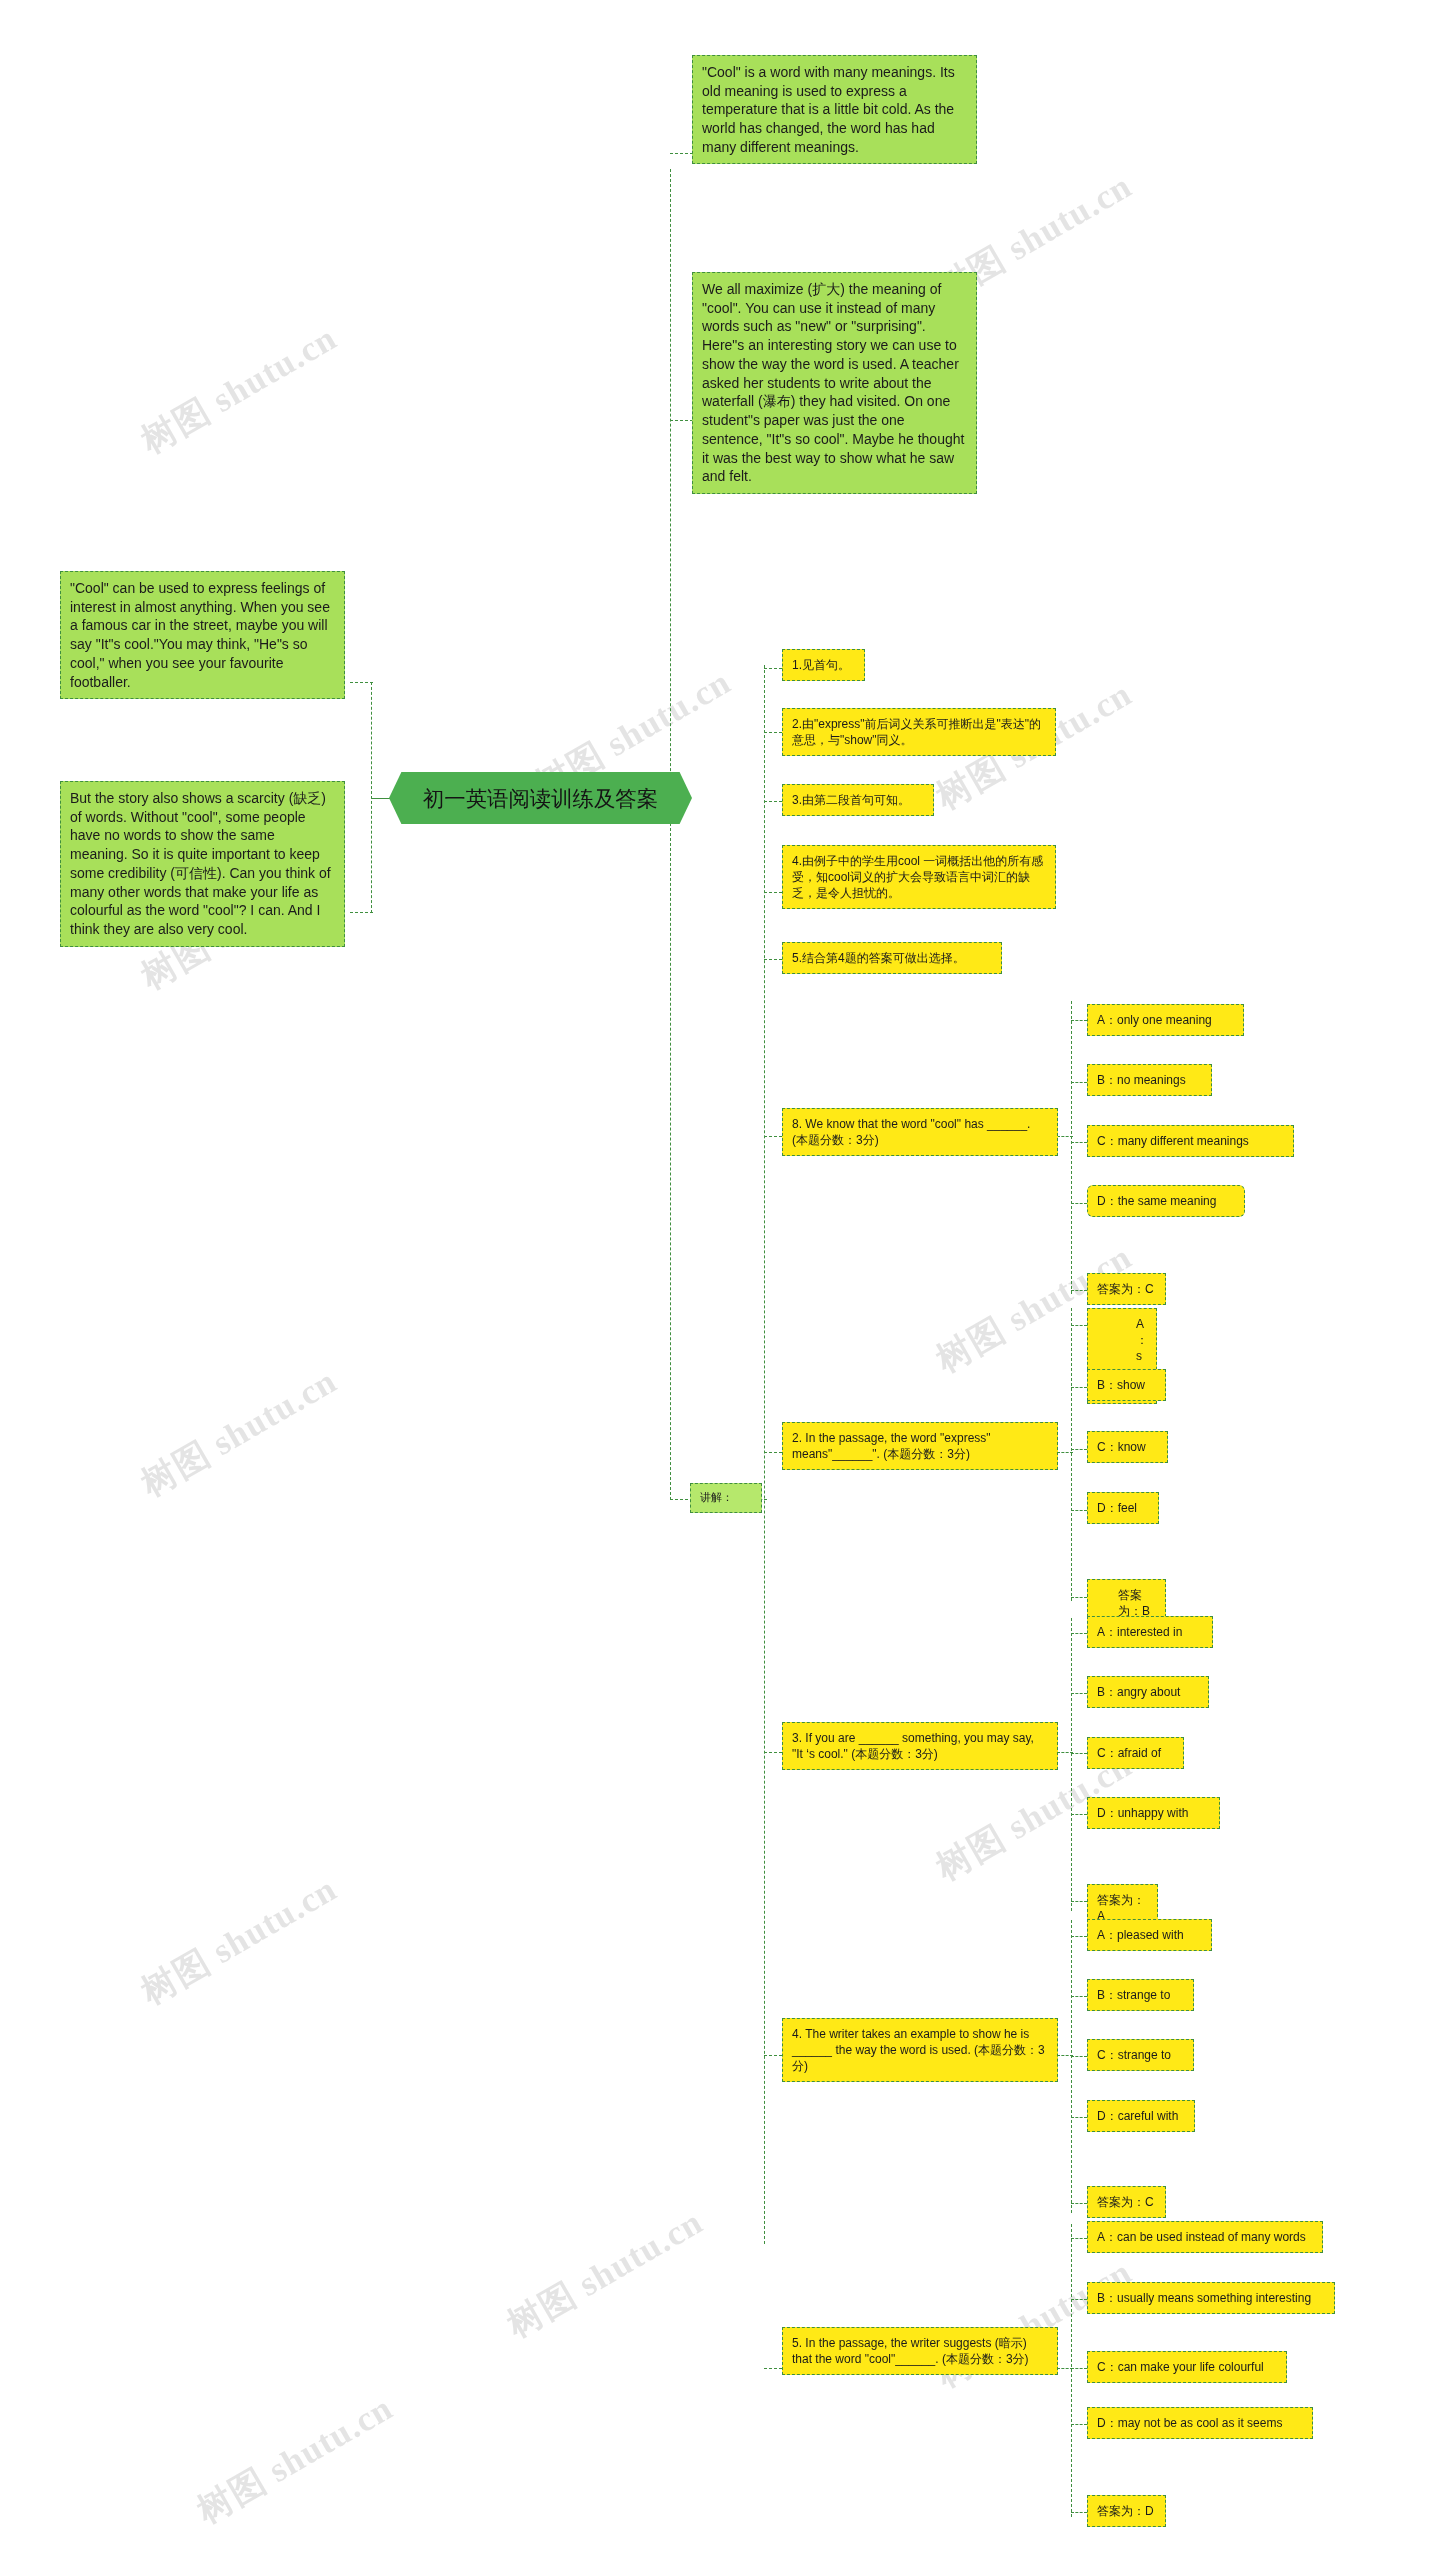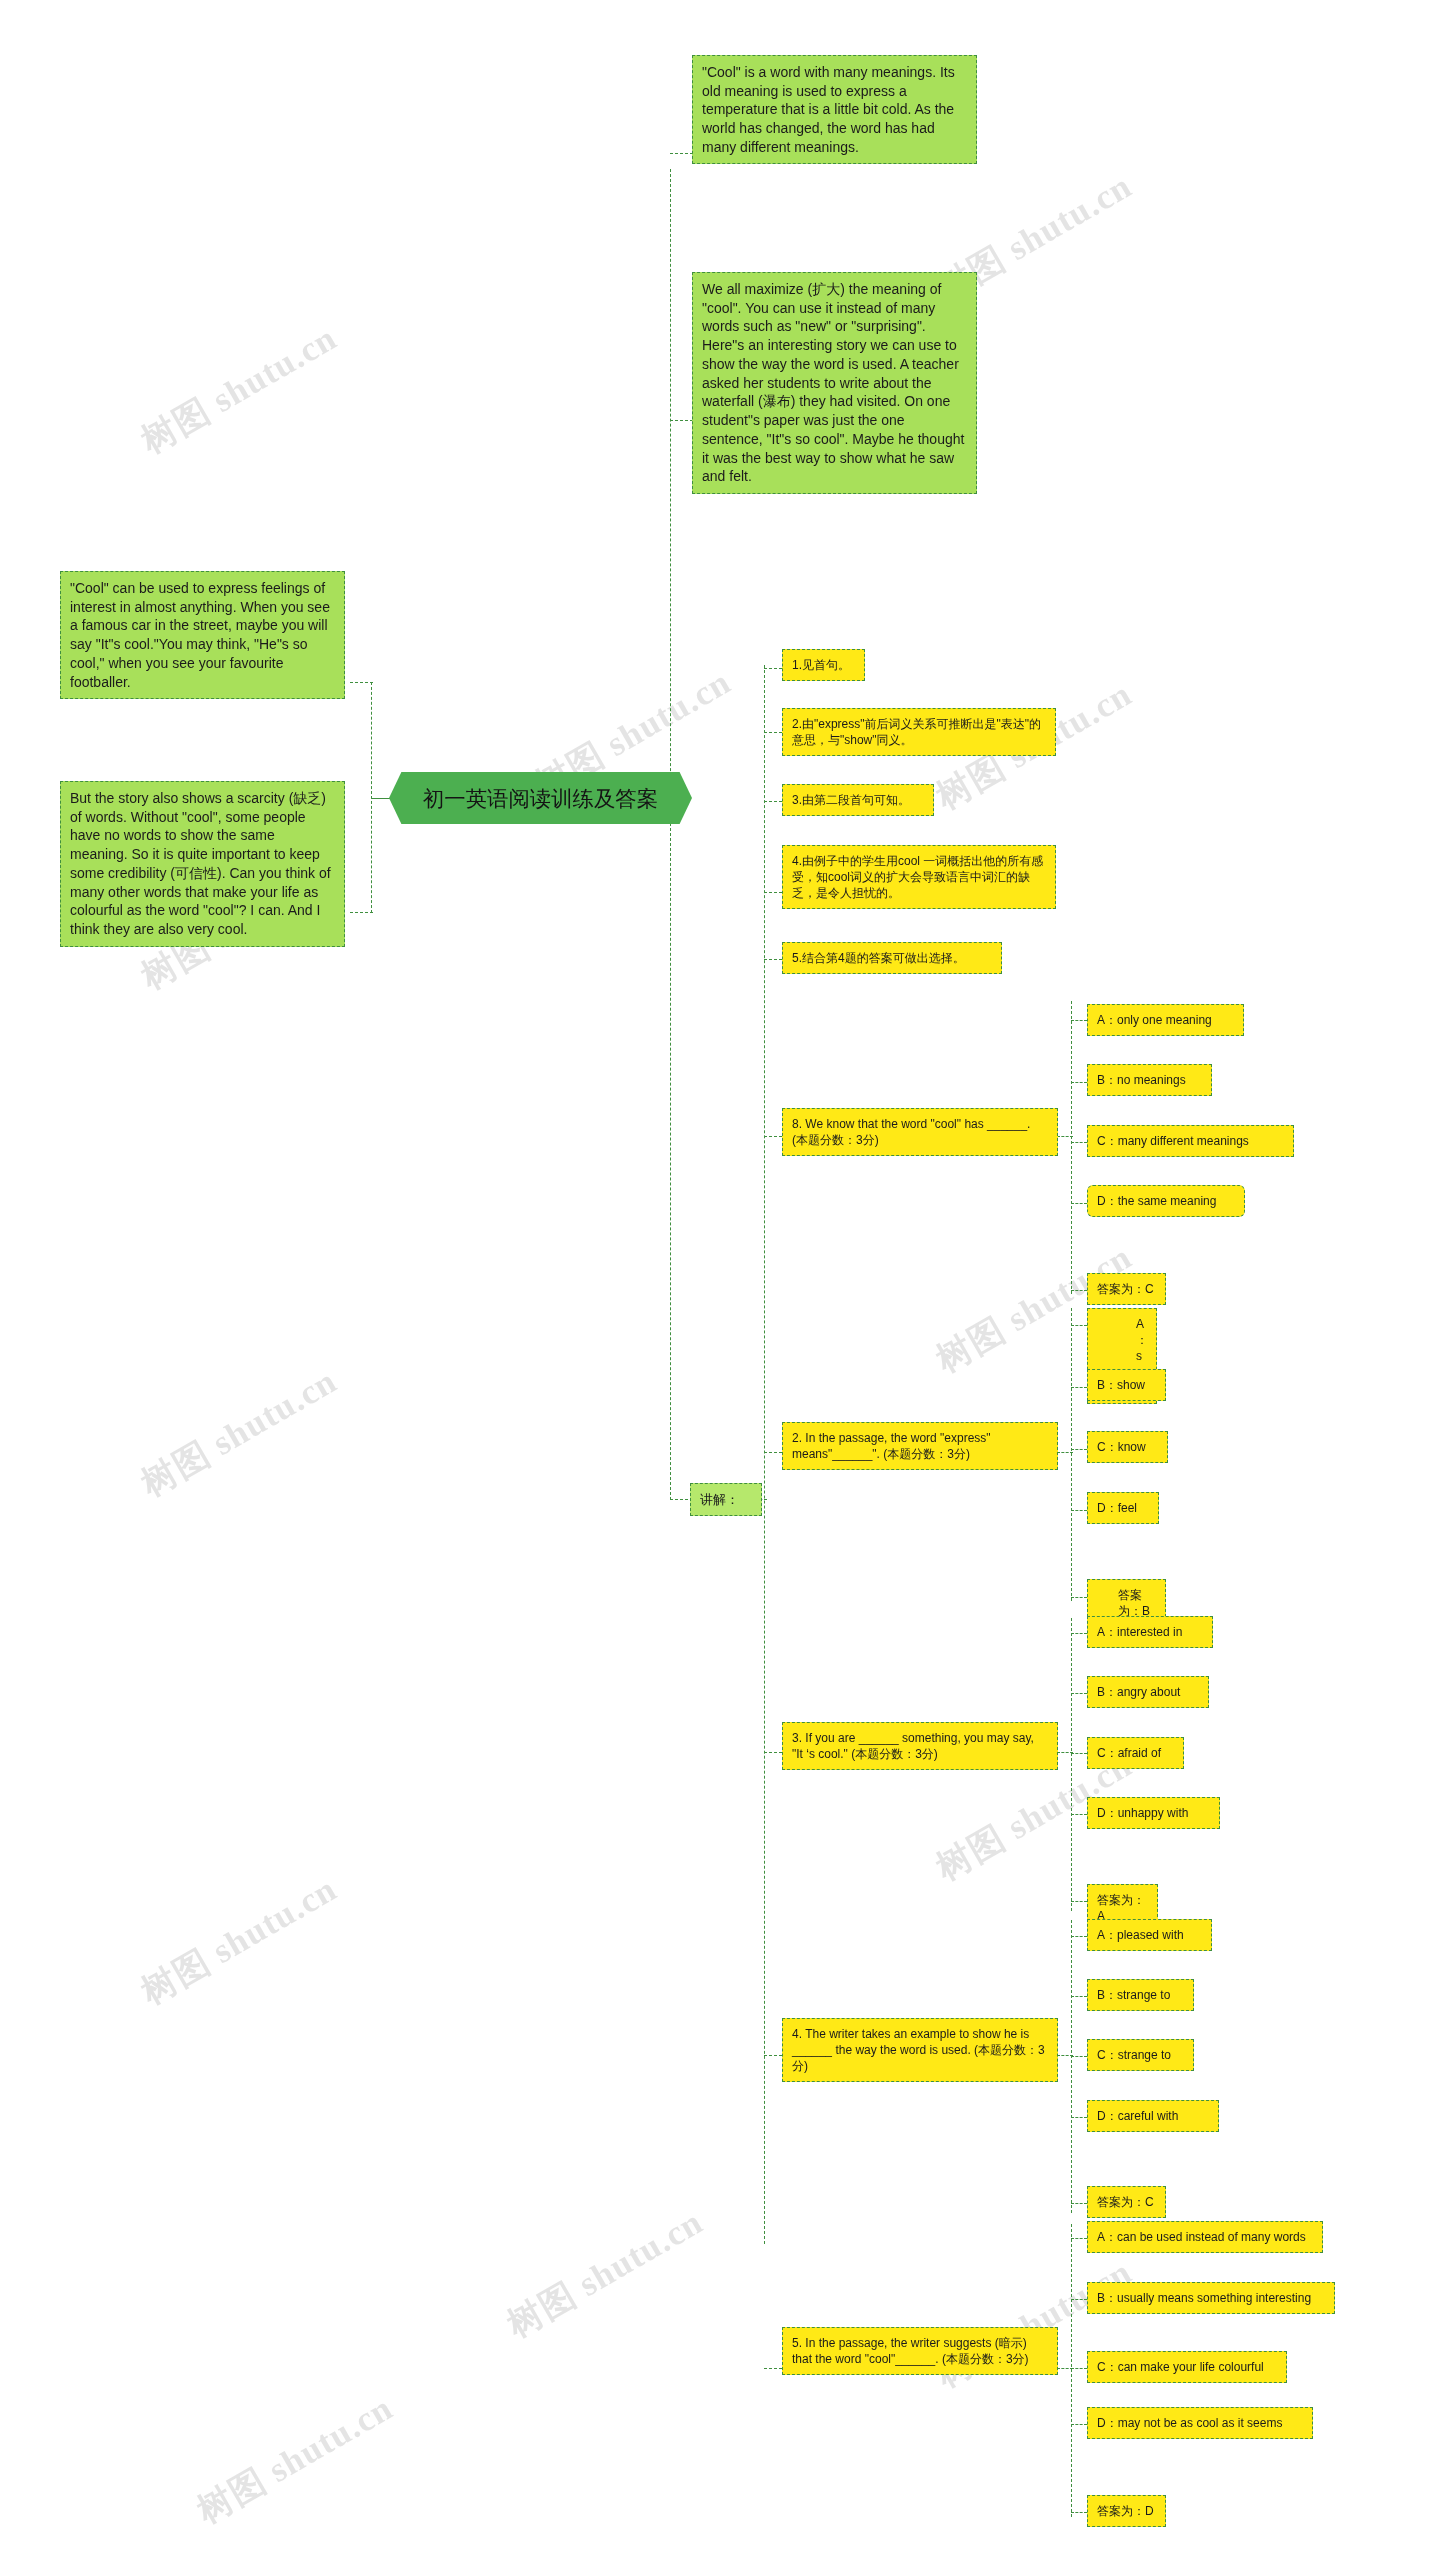--- a/index.html
+++ b/index.html
@@ -33,21 +33,21 @@
     line-height:1.34;
     color:#1b1b1b;
     white-space:pre-wrap;
     word-wrap:break-word;
     z-index:5;
   }
   .green{background:#a8e05a;}
   .yellow{background:#ffe916;}
   .lightgreen{background:#b6e86c;}
   .nd-big{font-size:14px;}
-  .nd-med{font-size:13px;}
+  .nd-med{font-size:11px;font-family:Liberation Mono, monospace;}
   .nd-sm{font-size:12px;}
   
   .root{
     position:absolute;
     background:#4caf50;
     color:#141414;
     font-size:21.4px;
     font-weight:400;
     display:flex;align-items:center;justify-content:center;
     padding:0 19px;
@@ -196,21 +196,21 @@
 <div class="node yellow nd-sm" style="left:1087px;top:1616px;width:126px;">A：interested in</div>
 <div class="node yellow nd-sm" style="left:1087px;top:1676px;width:122px;">B：angry about</div>
 <div class="node yellow nd-sm" style="left:1087px;top:1737px;width:97px;">C：afraid of</div>
 <div class="node yellow nd-sm" style="left:1087px;top:1797px;width:133px;">D：unhappy with</div>
 <div class="node yellow nd-sm" style="left:1087px;top:1884px;width:71px;">答案为：A</div>
 
 <div class="node yellow nd-sm" style="left:782px;top:2018px;width:276px;">4. The writer takes an example to show he is ______ the way the word is used. (本题分数：3分)</div>
 <div class="node yellow nd-sm" style="left:1087px;top:1919px;width:125px;">A：pleased with</div>
 <div class="node yellow nd-sm" style="left:1087px;top:1979px;width:107px;">B：strange to</div>
 <div class="node yellow nd-sm" style="left:1087px;top:2039px;width:107px;">C：strange to</div>
-<div class="node yellow nd-sm" style="left:1087px;top:2100px;width:132px;">D：careful with</div>
+<div class="node yellow nd-sm" style="left:1087px;top:2100px;width:108px;">D：careful with</div>
 <div class="node yellow nd-sm" style="left:1087px;top:2186px;width:79px;">答案为：C</div>
 
 <div class="node yellow nd-sm" style="left:782px;top:2327px;width:276px;">5. In the passage, the writer suggests (暗示) that the word "cool"______. (本题分数：3分)</div>
 <div class="node yellow nd-sm" style="left:1087px;top:2221px;width:236px;">A：can be used instead of many words</div>
 <div class="node yellow nd-sm" style="left:1087px;top:2282px;width:248px;">B：usually means something interesting</div>
 <div class="node yellow nd-sm" style="left:1087px;top:2351px;width:200px;">C：can make your life colourful</div>
 <div class="node yellow nd-sm" style="left:1087px;top:2407px;width:226px;">D：may not be as cool as it seems</div>
 <div class="node yellow nd-sm" style="left:1087px;top:2495px;width:79px;">答案为：D</div>
 
 

